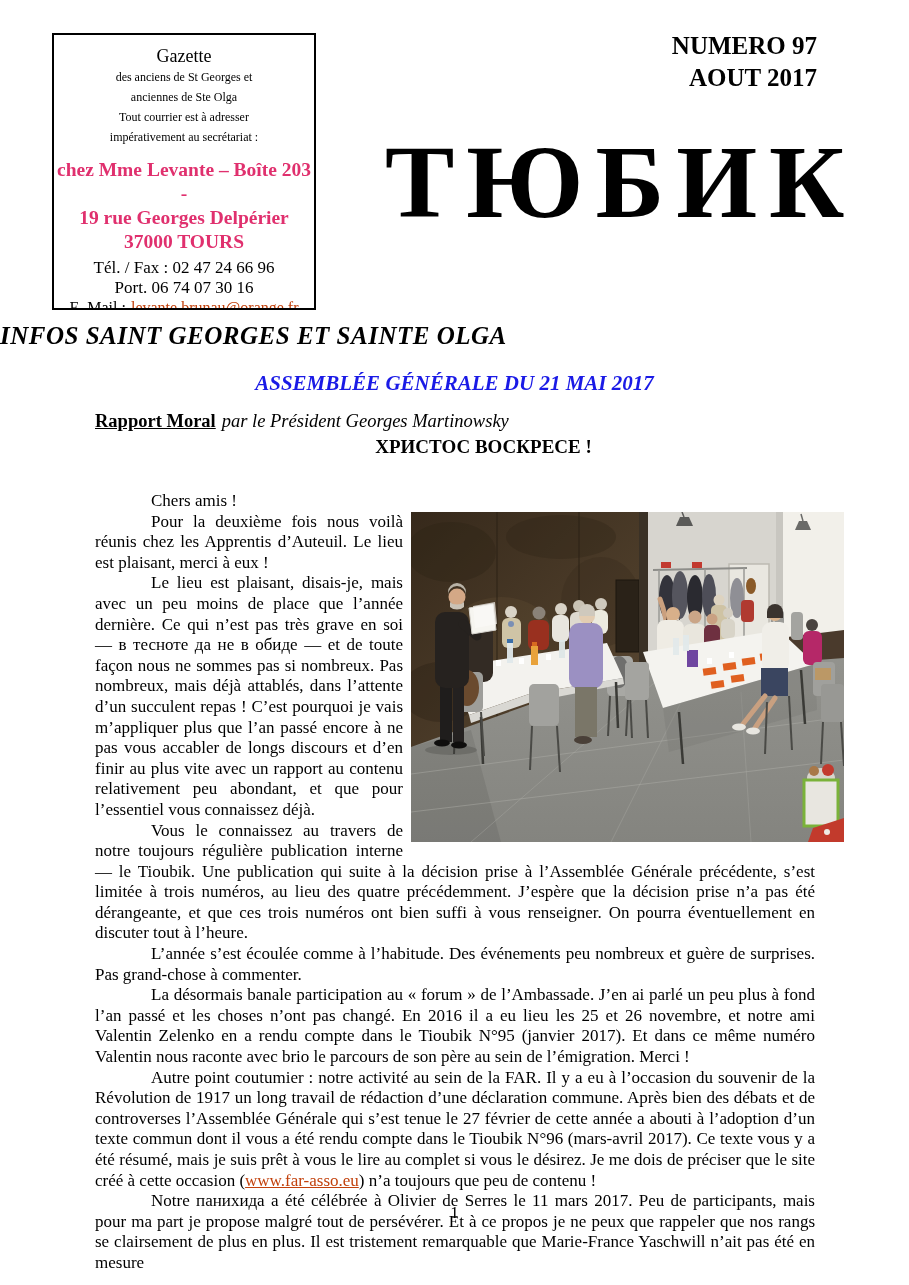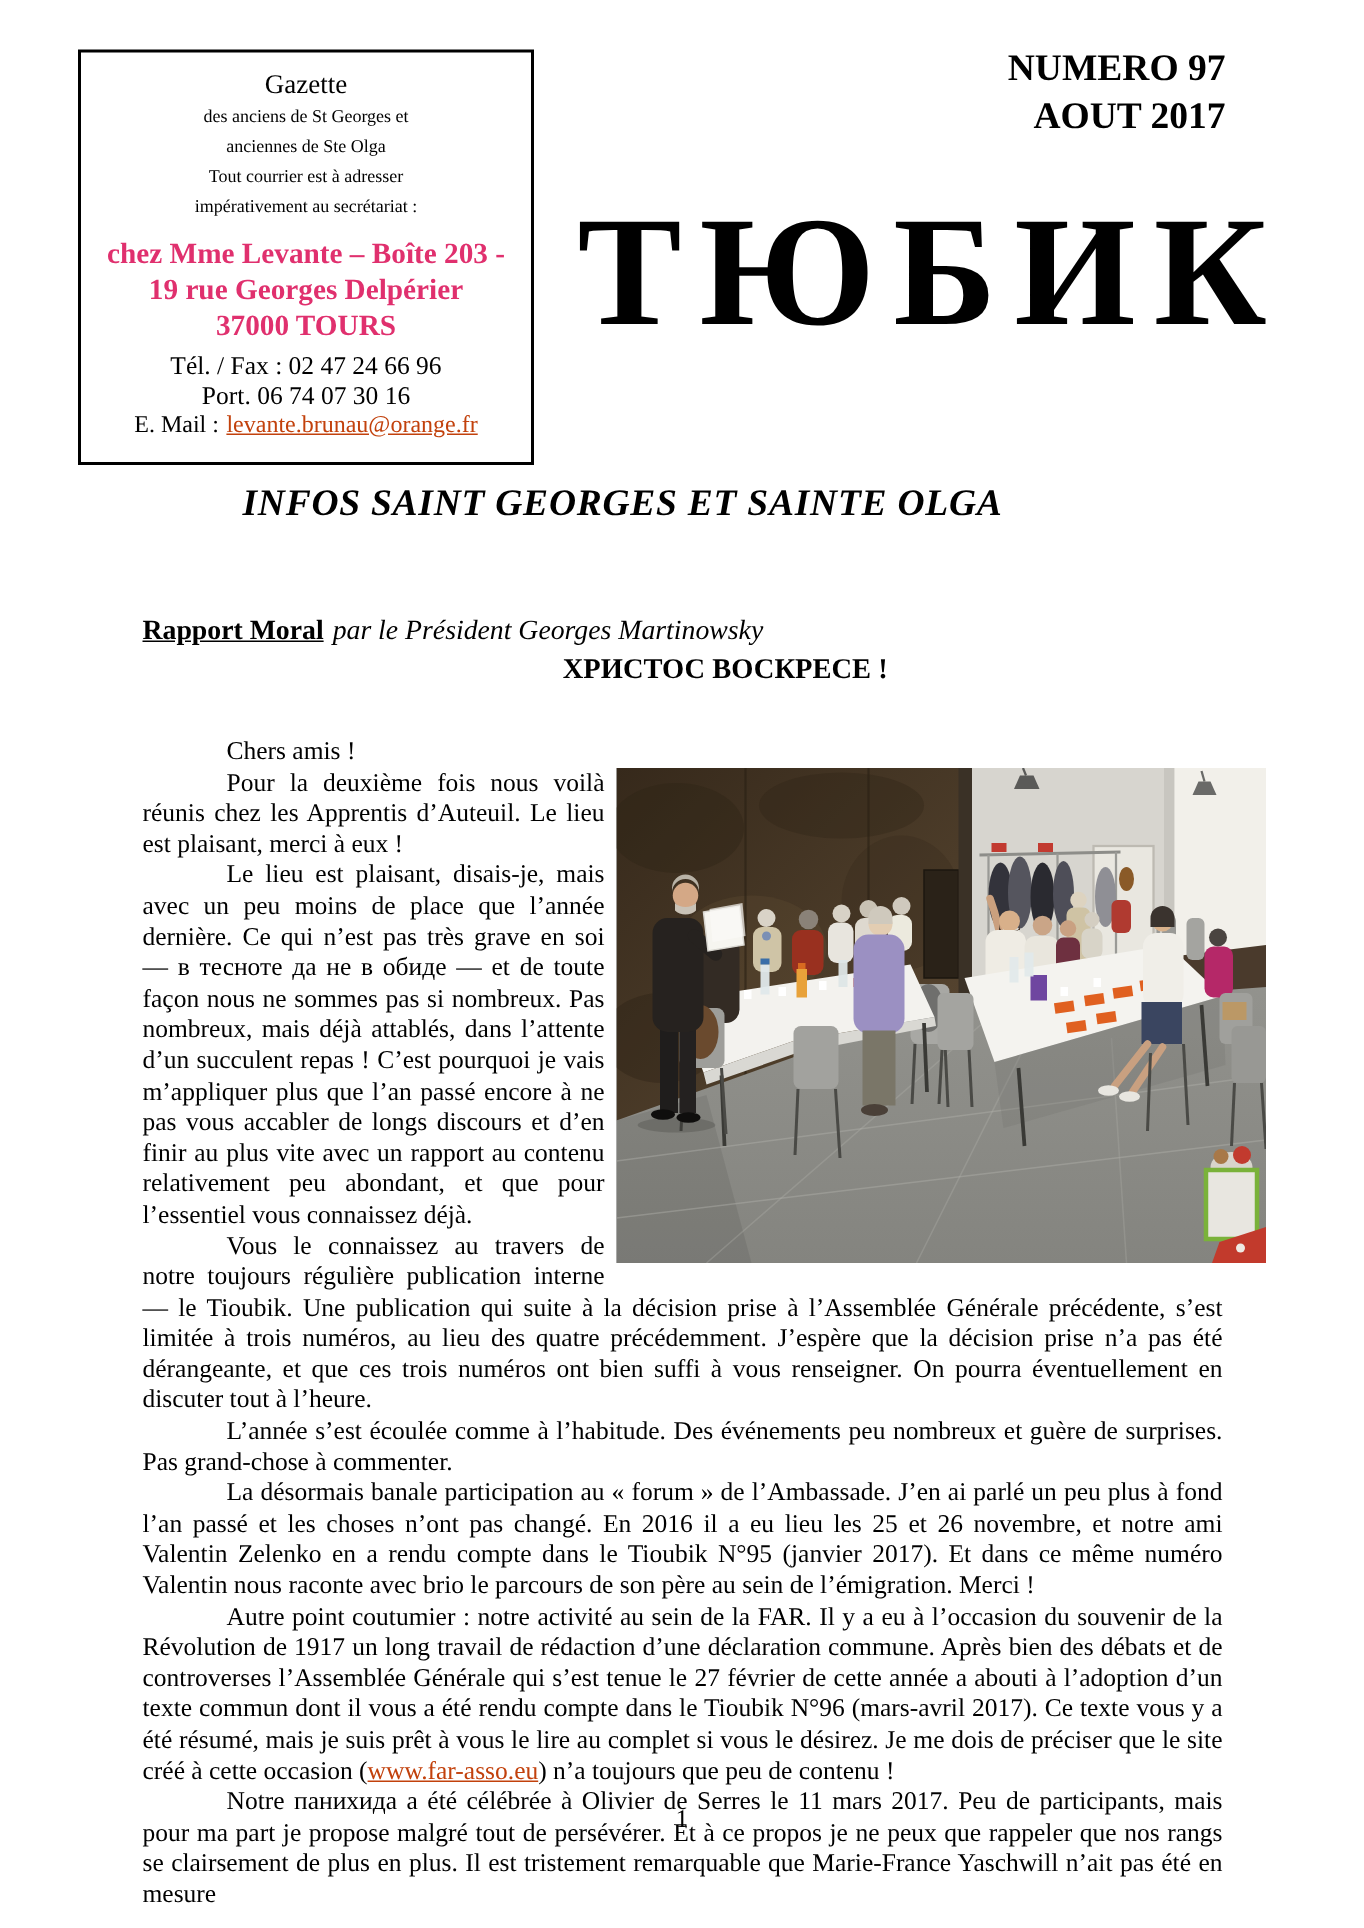--- a/index.html
+++ b/index.html
@@ -2,21 +2,21 @@
 <html><head>
 <meta charset="utf-8">
 <style>
   html,body{margin:0;padding:0;background:#ffffff;}
   .page{
     position:relative;width:909px;height:1285px;background:#ffffff;
     font-family:"Liberation Serif","DejaVu Serif",serif;color:#000;overflow:hidden;
   }
   
   .info-box{
-    position:absolute;left:52px;top:33px;width:304px;height:277px;
+    position:absolute;left:52px;top:33px;width:264px;height:277px;
     border:2px solid #000;box-sizing:border-box;text-align:center;
     padding-top:10px;overflow:hidden;
   }
   .gazette-title{font-size:18px;line-height:22px;}
   .box-line{font-size:12px;line-height:20px;}
   .address-line{color:#e0306e;font-weight:bold;font-size:19.5px;line-height:24px;}
   .address-block{margin-top:11px;margin-bottom:4px;}
   .contact-line{font-size:17px;line-height:19.5px;}
   .email-line{font-size:16px;line-height:20px;margin-top:1px;}
   a.link{color:#c2410c;text-decoration:underline;cursor:pointer;}
@@ -25,21 +25,21 @@
     position:absolute;right:92px;top:30px;text-align:right;
     font-weight:bold;font-size:25px;line-height:32px;
   }
   .journal-title{
     position:absolute;left:385px;top:130px;width:470px;margin:0;
     text-align:center;font-size:104px;font-weight:bold;line-height:104px;
     letter-spacing:12px;white-space:nowrap;
   }
   
   .h-infos{
-    position:absolute;top:322px;left:0;width:830px;text-align:center;
+    position:absolute;top:322px;left:0;width:830px;text-align:left;
     font-size:25px;font-weight:bold;font-style:italic;letter-spacing:.5px;
   }
   .h-assemblee{
     position:absolute;top:371px;left:0;width:909px;text-align:center;
     font-size:21px;font-weight:bold;font-style:italic;color:#1a1ae6;
   }
   .h-rapport{position:absolute;top:411px;left:95px;font-size:18.5px;}
   .rapport-label{font-weight:bold;text-decoration:underline;}
   .rapport-rest{font-style:italic;margin-left:6px;}
   .h-christos{
@@ -85,20 +85,21 @@
   </div>
 
   <div class="issue-block">
     <div>NUMERO 97</div>
     <div>AOUT 2017</div>
   </div>
 
   <h1 class="journal-title">ТЮБИК</h1>
 
   <div class="h-infos">INFOS SAINT GEORGES ET SAINTE OLGA</div>
+  <div class="h-assemblee">ASSEMBLÉE GÉNÉRALE DU 21 MAI 2017</div>
   <div class="h-rapport"><span class="rapport-label">Rapport Moral</span><span class="rapport-rest">par le Président Georges Martinowsky</span></div>
   <div class="h-christos">ХРИСТОС ВОСКРЕСЕ !</div>
 
   <div class="body-text">
 
     <figure class="photo" aria-label="Repas de l’Assemblée Générale : convives attablés autour de deux longues tables nappées de blanc, le président debout à gauche lisant son rapport">
       <svg viewBox="0 0 433 330" preserveAspectRatio="none">
         <defs>
           <linearGradient id="wallL" x1="0" y1="0" x2="1" y2="1">
             <stop offset="0" stop-color="#36291b"></stop>

